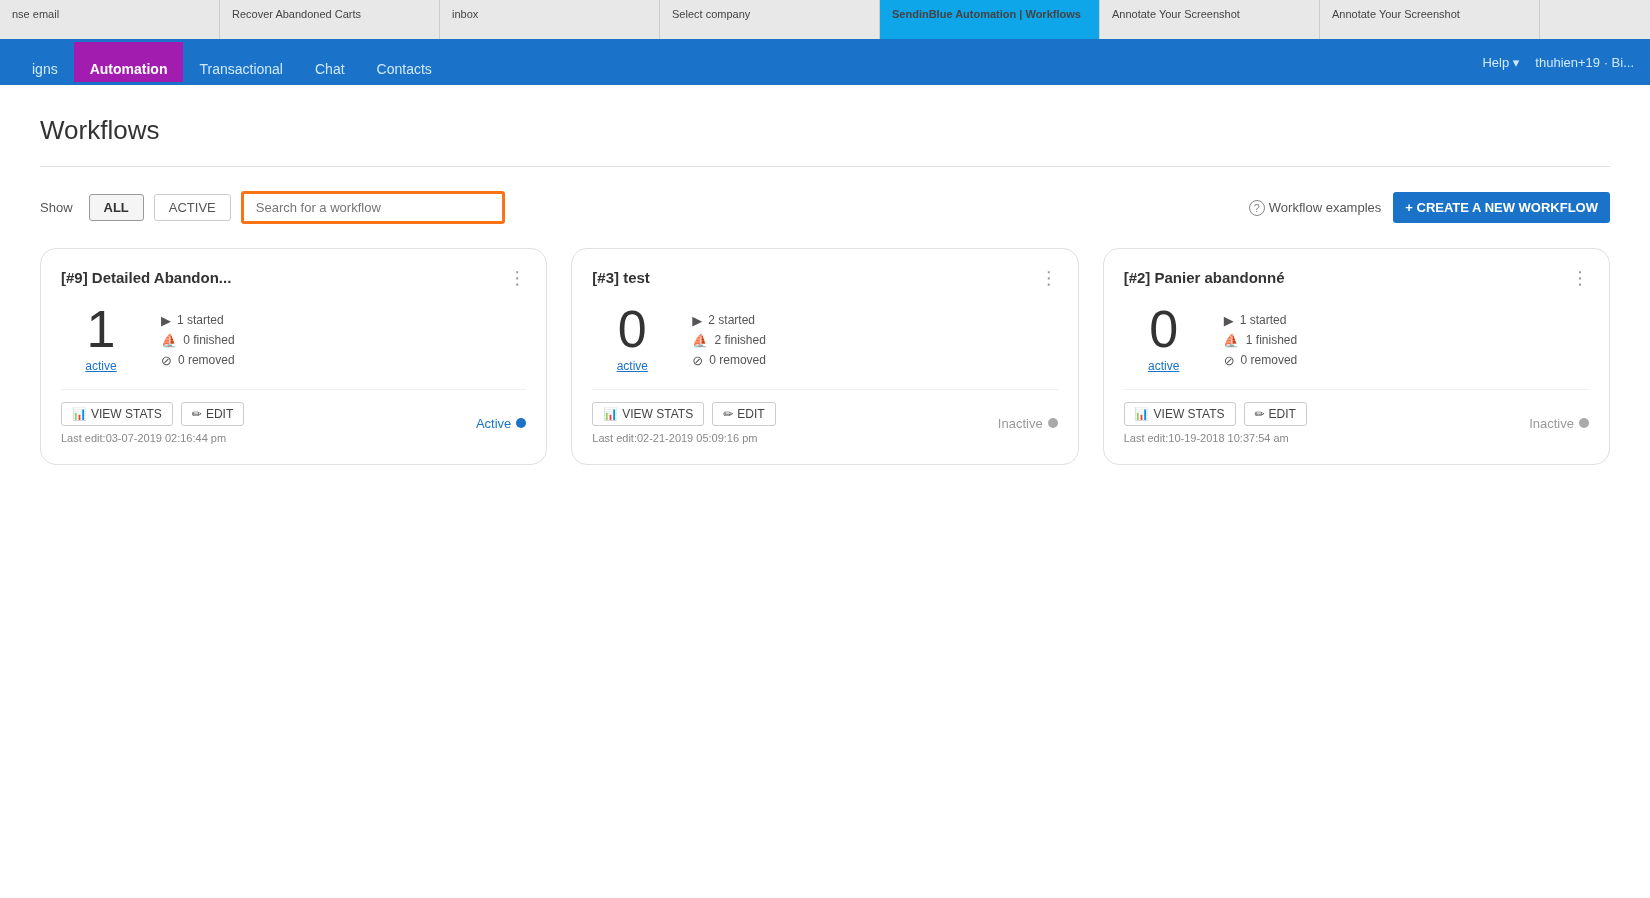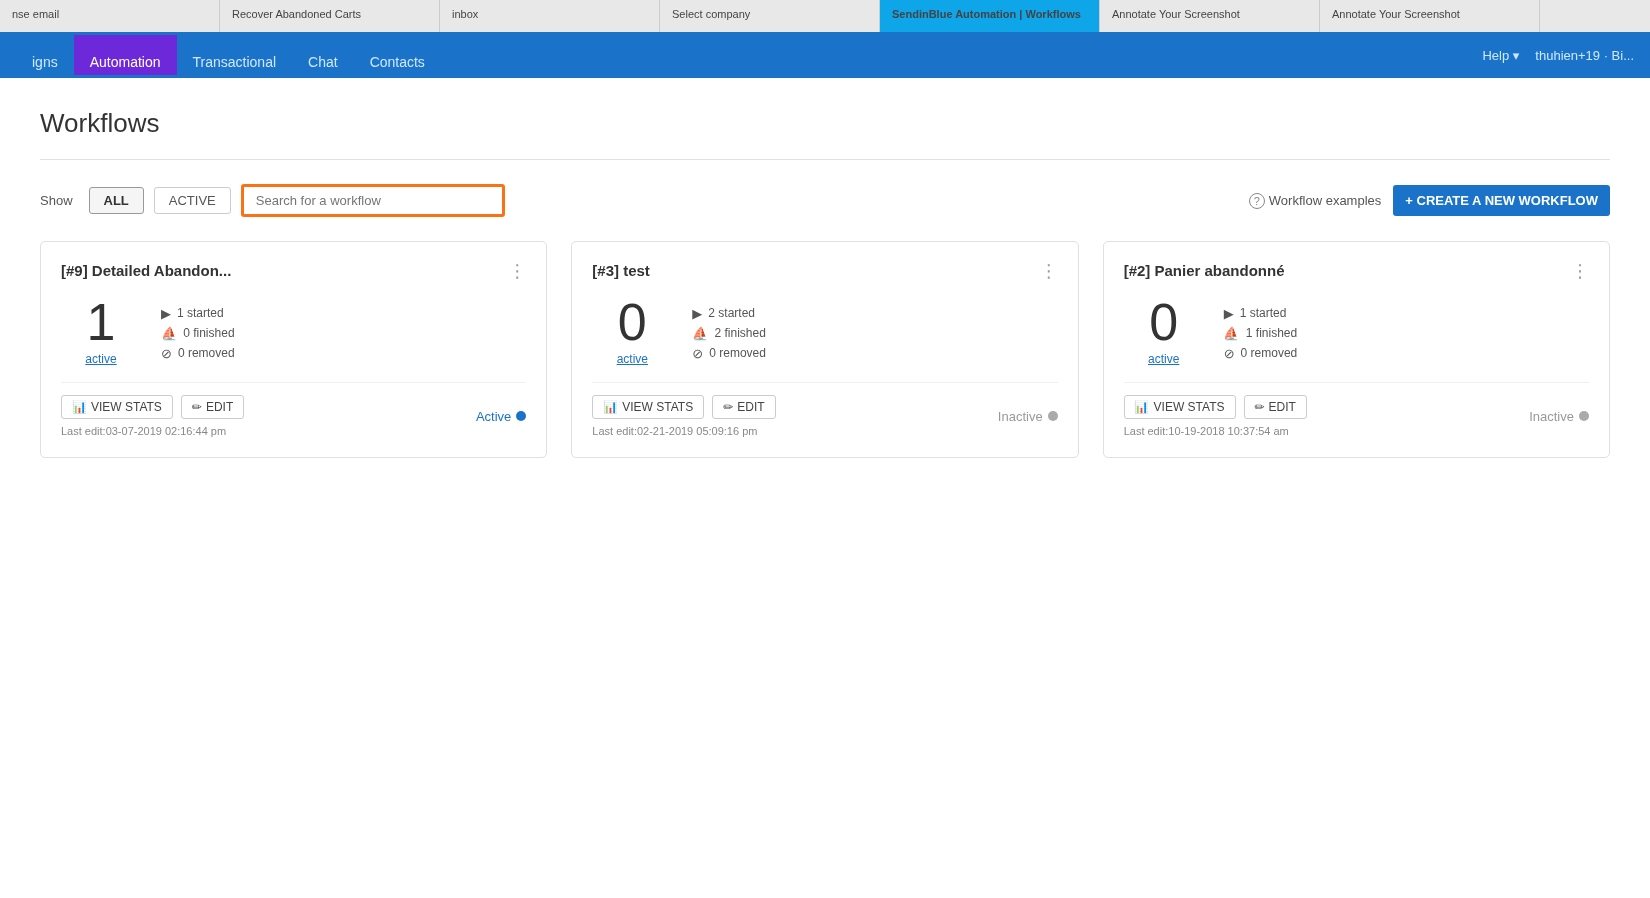--- a/index.html
+++ b/index.html
@@ -2,21 +2,21 @@
 <html><head>
   <meta charset="utf-8">
   <style>
     * { box-sizing: border-box; margin: 0; padding: 0; }
     body { font-family: Arial, sans-serif; background: #fff; color: #333; font-size: 14px; }
 
     
     .browser-tabs {
       display: flex;
       background: #e8e8e8;
-      height: 32px;
+      height: 39px;
       overflow: hidden;
     }
     .browser-tab {
       padding: 0 12px;
       font-size: 11px;
       line-height: 28px;
       border-right: 1px solid #ccc;
       white-space: nowrap;
       overflow: hidden;
       text-overflow: ellipsis;
@@ -42,23 +42,23 @@
       color: #d0e8ff;
       padding: 4px 16px;
       height: 40px;
       line-height: 46px;
       font-size: 14px;
       cursor: pointer;
       text-decoration: none;
       text-align: center;
     }
     .navbar-item.active-nav {
-      background: #6d28d9;
+      background: #a21caf;
       color: #fff;
-      font-weight: normal;
+      font-weight: bold;
     }
     .navbar-right {
       margin-left: auto;
       display: flex;
       align-items: center;
       gap: 16px;
     }
     .navbar-right .nav-link {
       color: #d0e8ff;
       font-size: 13px;
@@ -155,21 +155,21 @@
     }
 
     
     .workflows-grid {
       display: grid;
       grid-template-columns: repeat(3, 1fr);
       gap: 24px;
     }
     .workflow-card {
       border: 1px solid #e0e0e0;
-      border-radius: 5px;
+      border-radius: 16px;
       padding: 20px;
       background: #fff;
       position: relative;
     }
     .card-header {
       display: flex;
       justify-content: space-between;
       align-items: flex-start;
       margin-bottom: 16px;
     }

